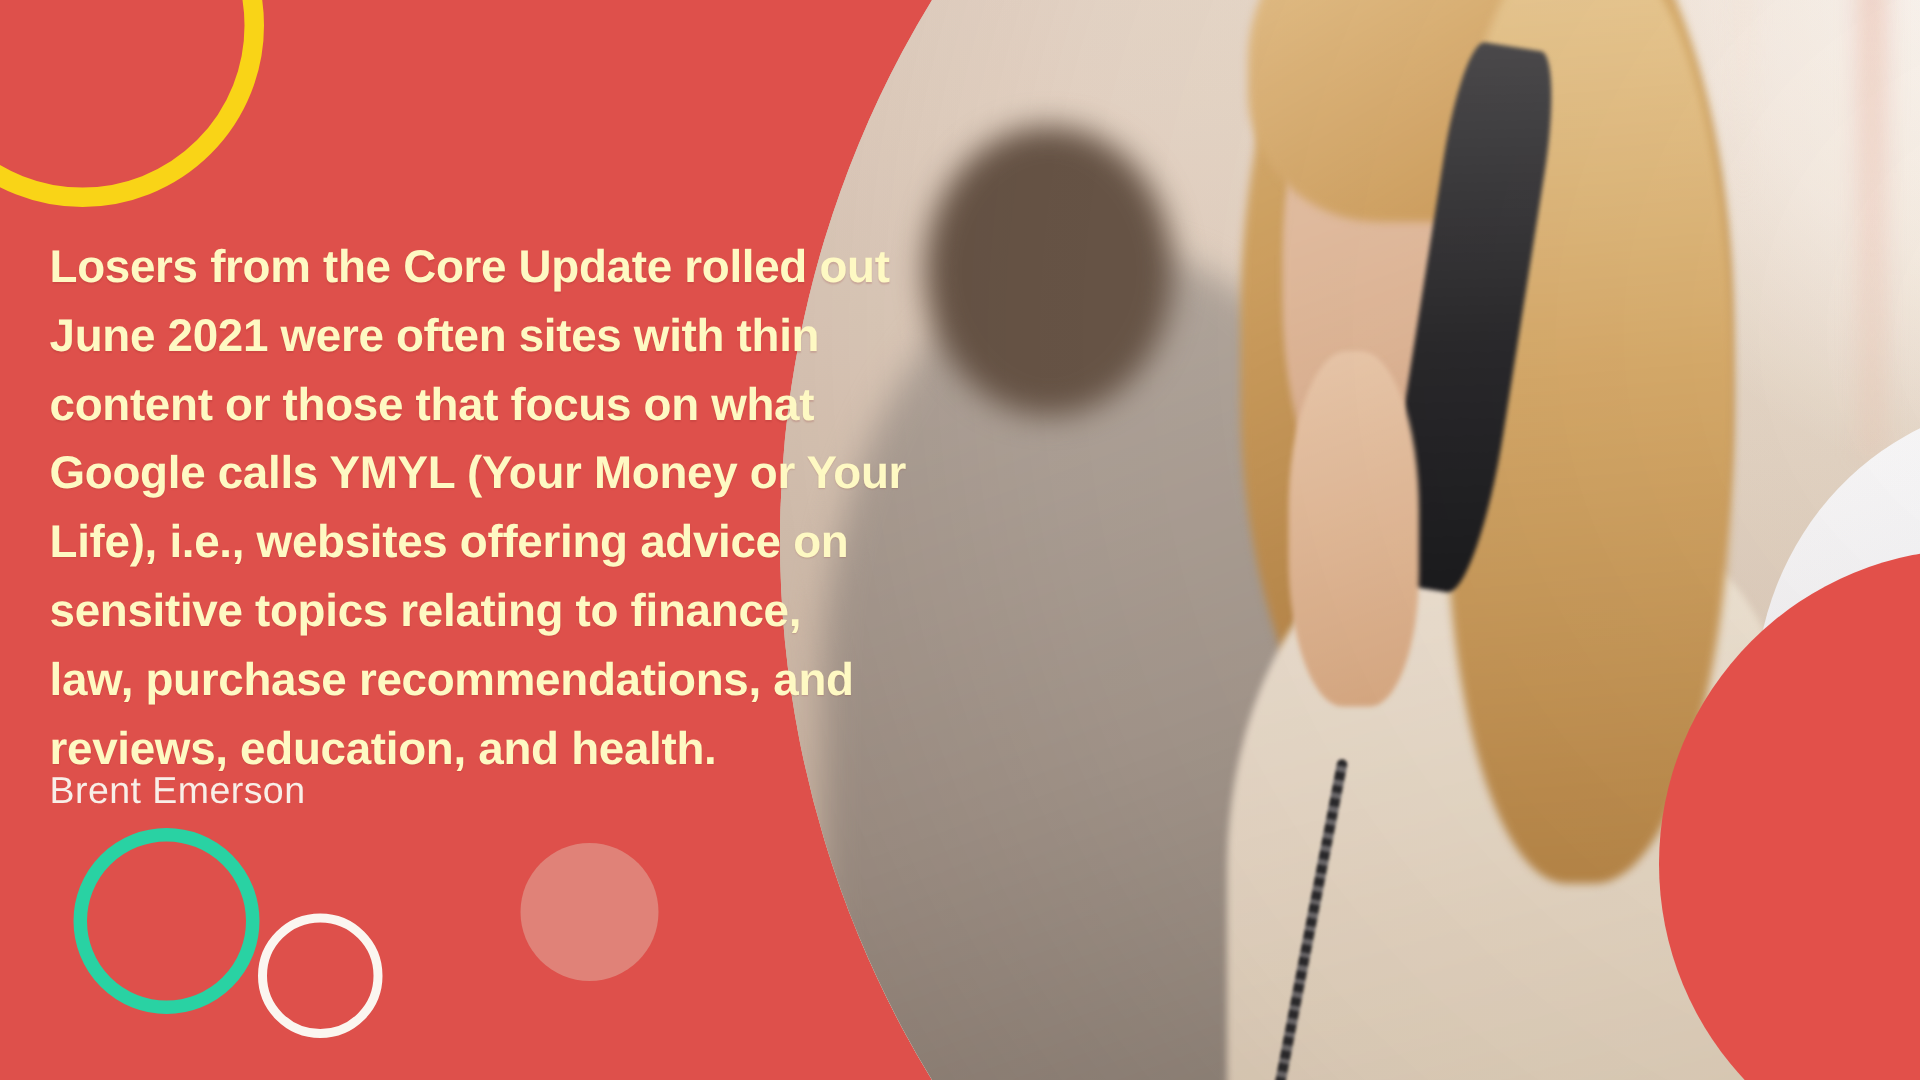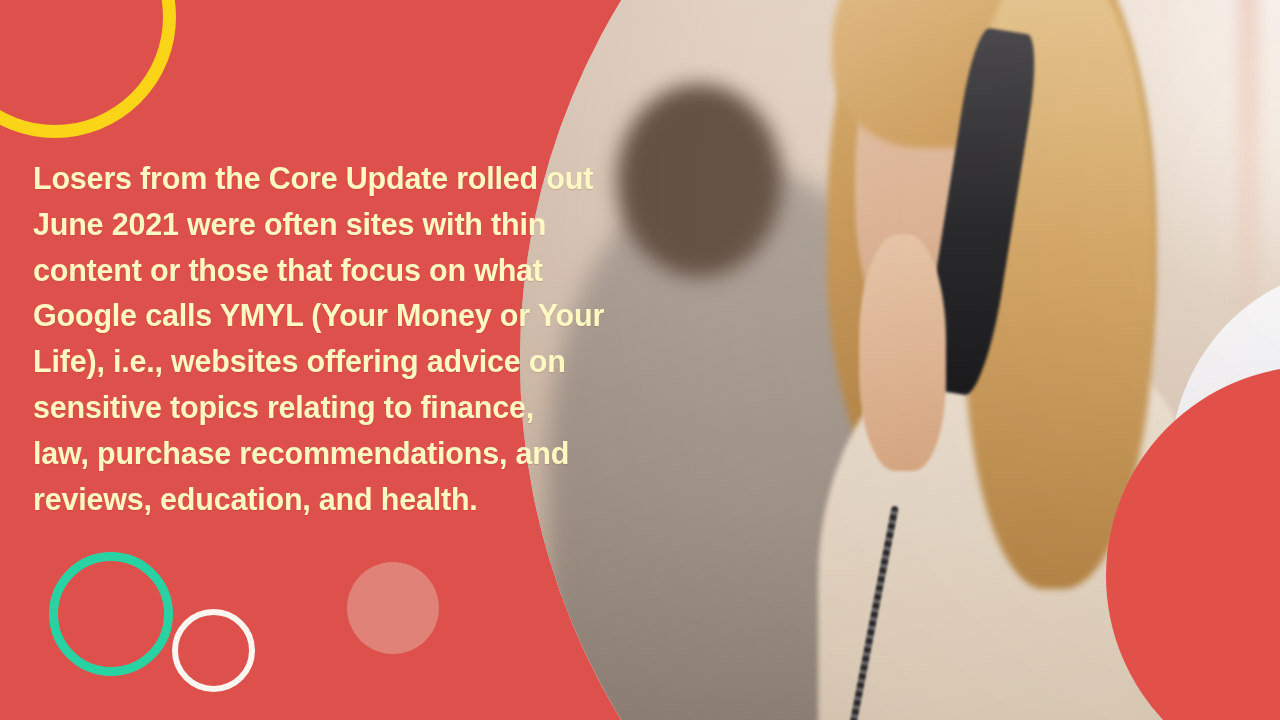--- a/index.html
+++ b/index.html
@@ -274,14 +274,15 @@
   <div class="white-ring"></div>
 
   <div class="quote">Losers from the Core Update rolled out
 June 2021 were often sites with thin
 content or those that focus on what
 Google calls YMYL (Your Money or Your
 Life), i.e., websites offering advice on
 sensitive topics relating to finance,
 law, purchase recommendations, and
 reviews, education, and health.</div>
+  <div class="author">Brent Emerson</div>
 
 </div>
 
 </body></html>

